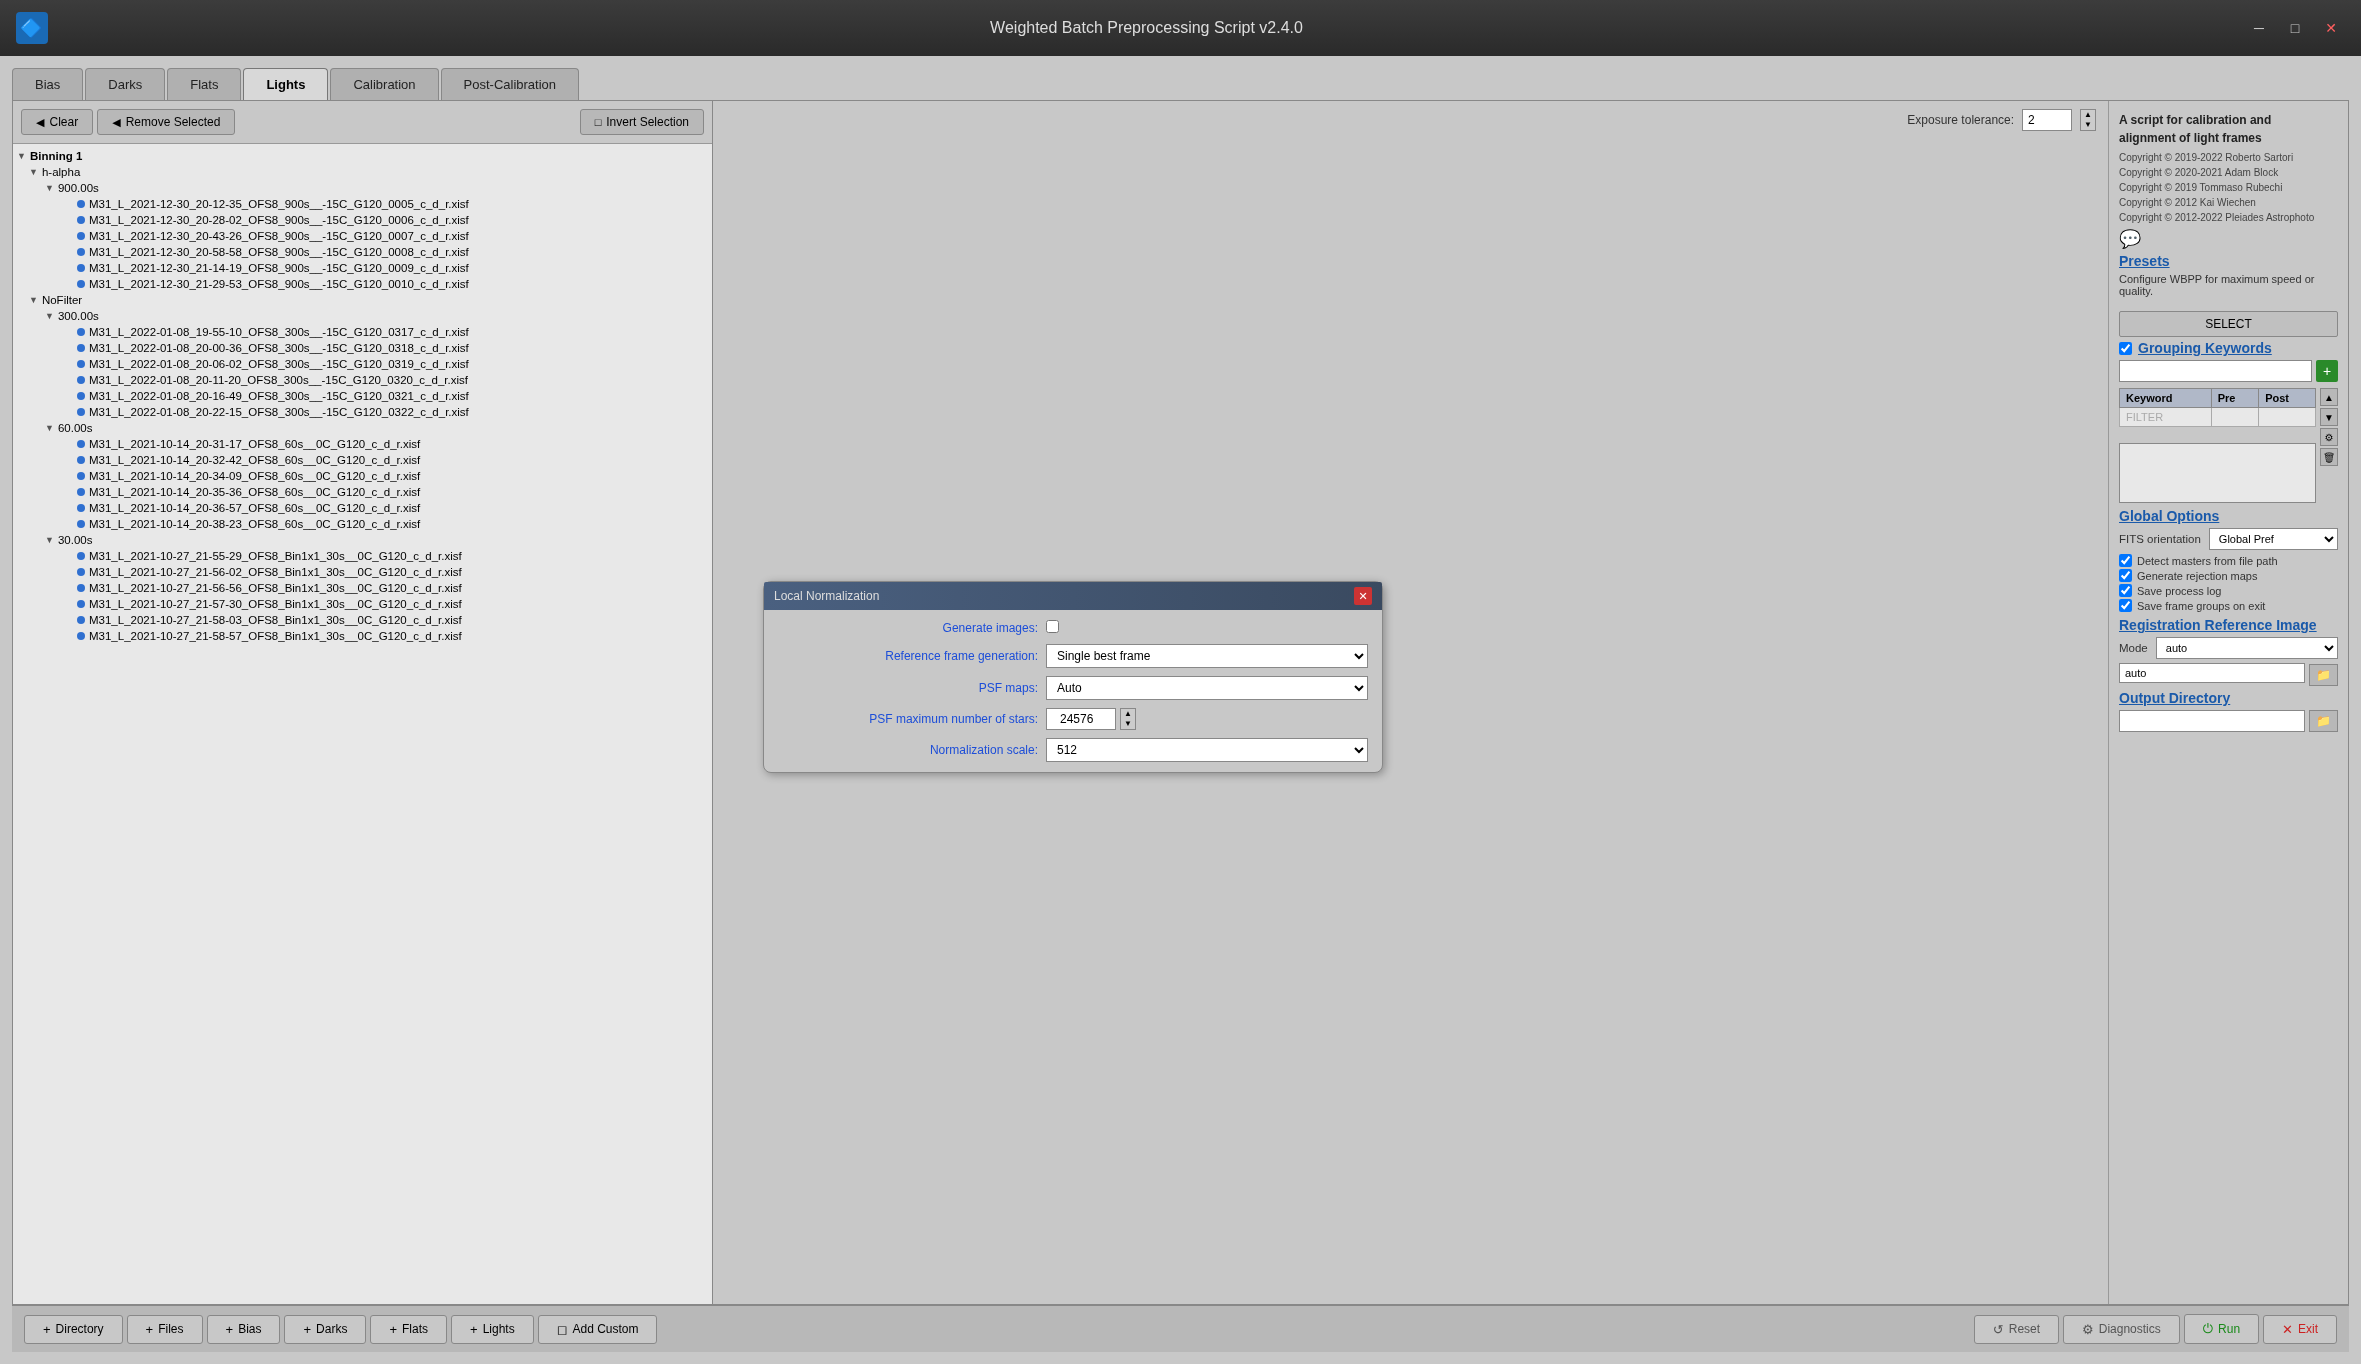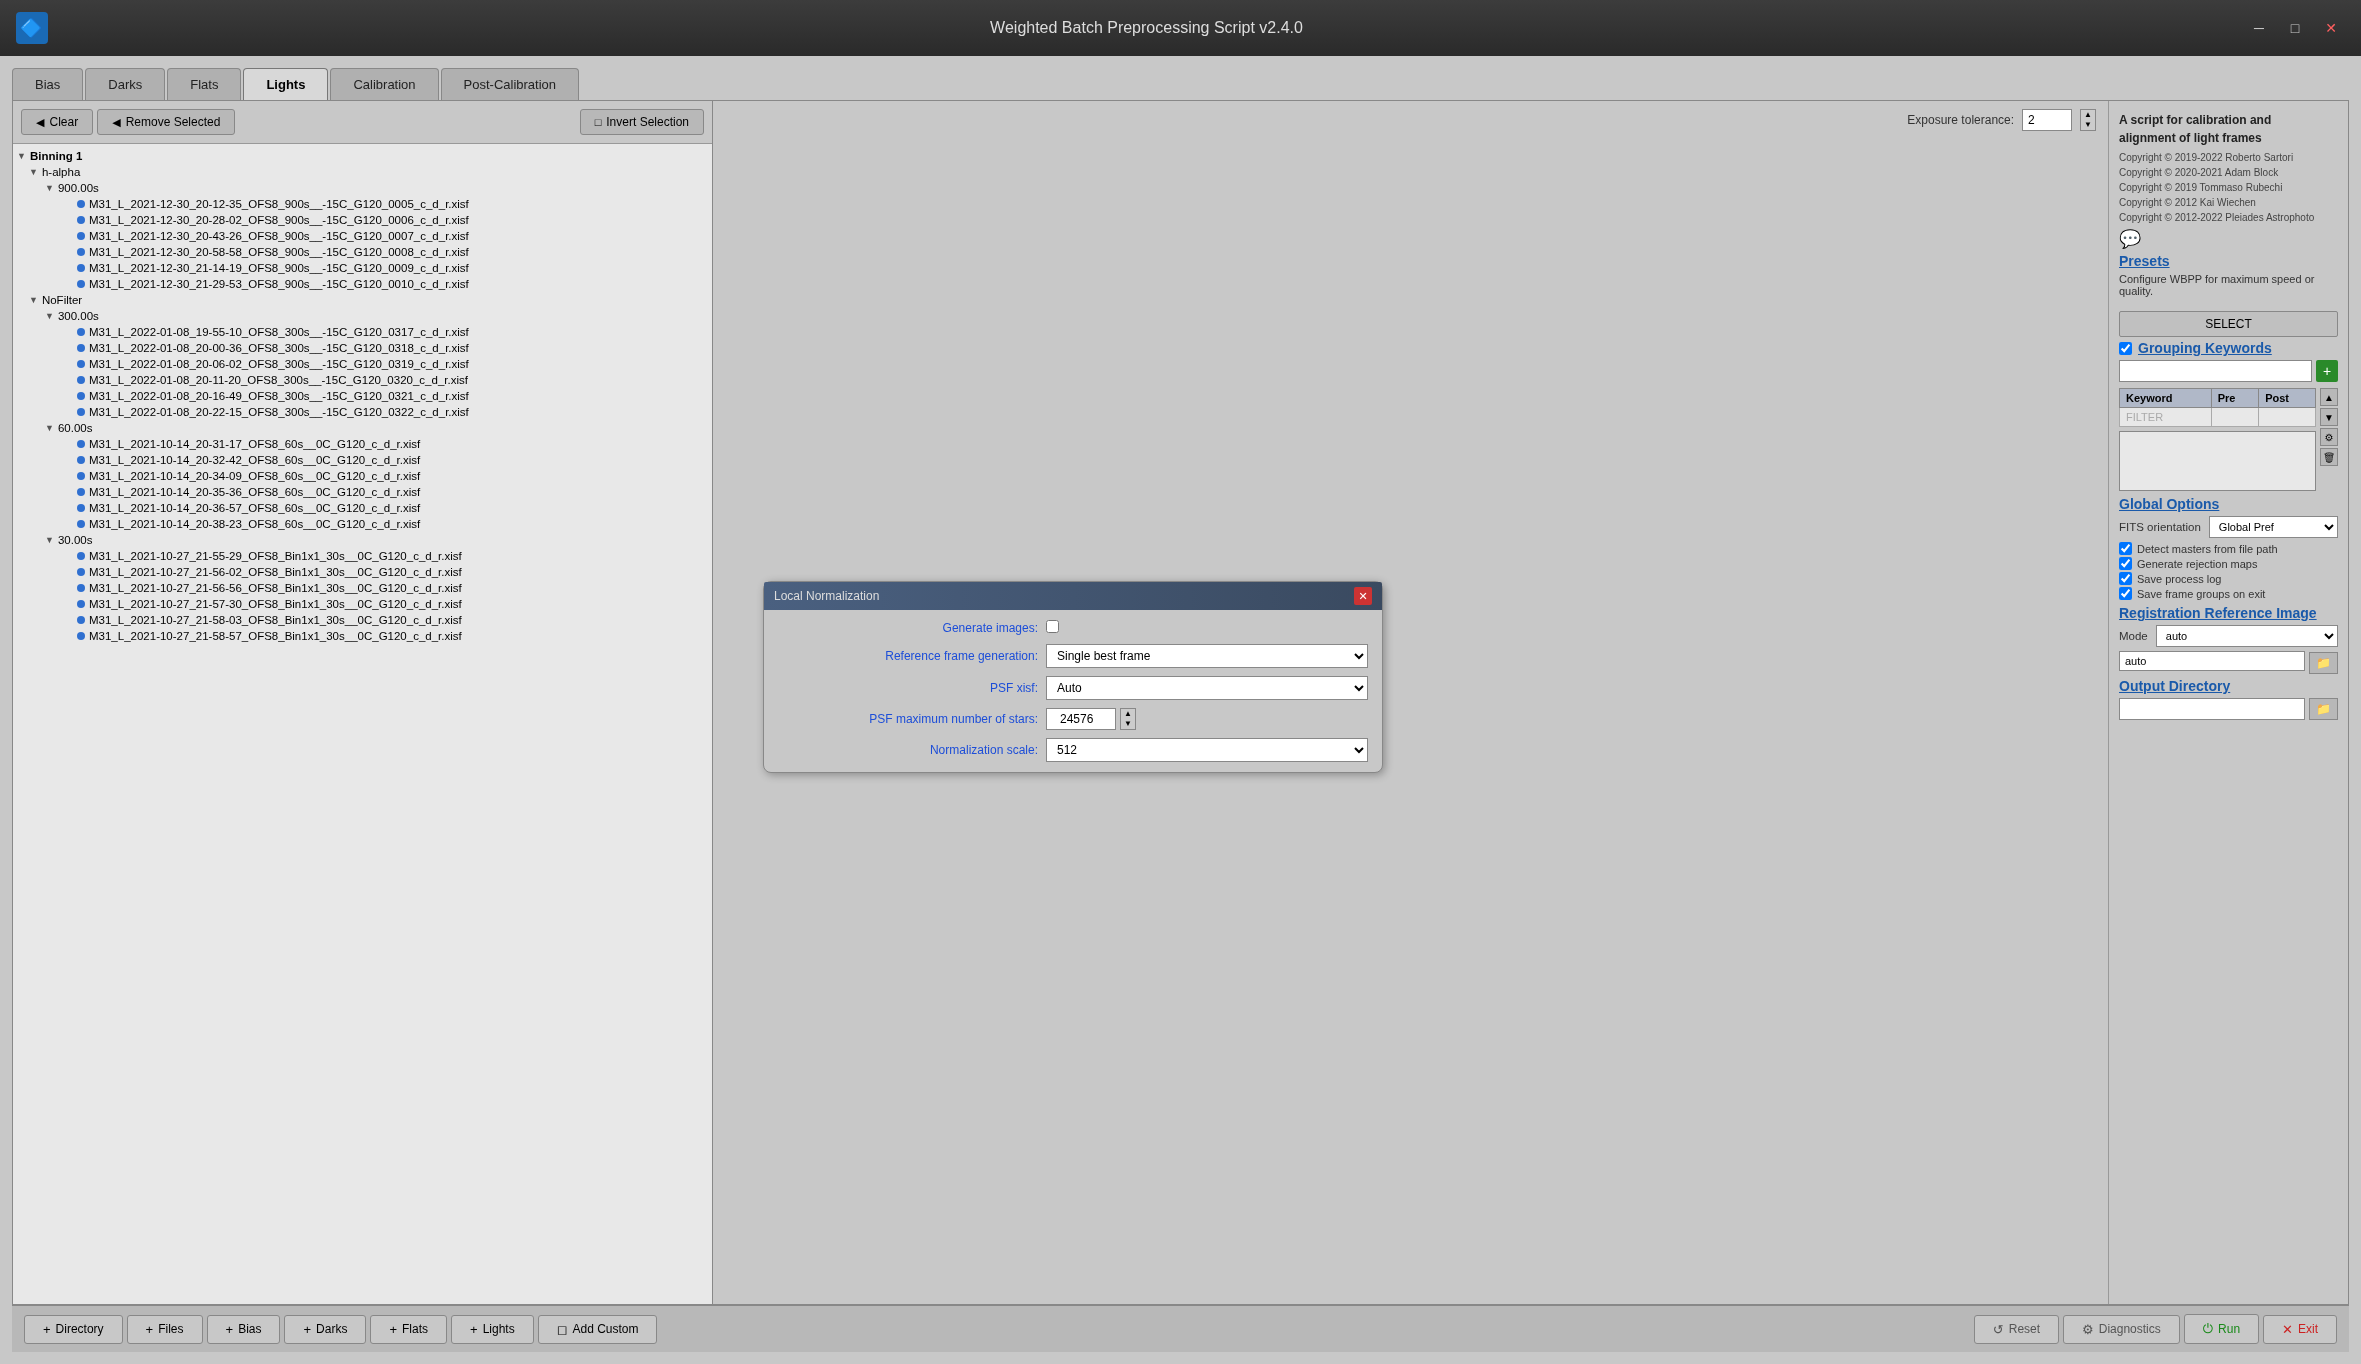--- a/index.html
+++ b/index.html
@@ -323,21 +323,21 @@
       border: none;
       cursor: pointer;
       font-size: 14px;
       display: flex; align-items: center; justify-content: center;
       border-radius: 2px;
     }
     .keyword-table {
       width: 100%;
       border-collapse: collapse;
       font-size: 11px;
-      margin-bottom: 4px;
+      margin-bottom: 16px;
     }
     .keyword-table th {
       background: #b0b8c8;
       border: 1px solid #888;
       padding: 3px 6px;
       text-align: left;
       font-weight: bold;
     }
     .keyword-table td {
       border: 1px solid #aaa;
@@ -678,21 +678,21 @@
             <div class="form-control">
               <select class="form-select">
                 <option>Single best frame</option>
                 <option>Best frame per group</option>
                 <option>User-specified</option>
               </select>
             </div>
           </div>
 
           <div class="form-row">
-            <span class="form-label">PSF xisf:</span>
+            <span class="form-label">PSF maps:</span>
             <div class="form-control">
               <select class="form-select">
                 <option>Auto</option>
                 <option>Gaussian</option>
                 <option>Moffat</option>
               </select>
             </div>
           </div>
 
           <div class="form-row">

